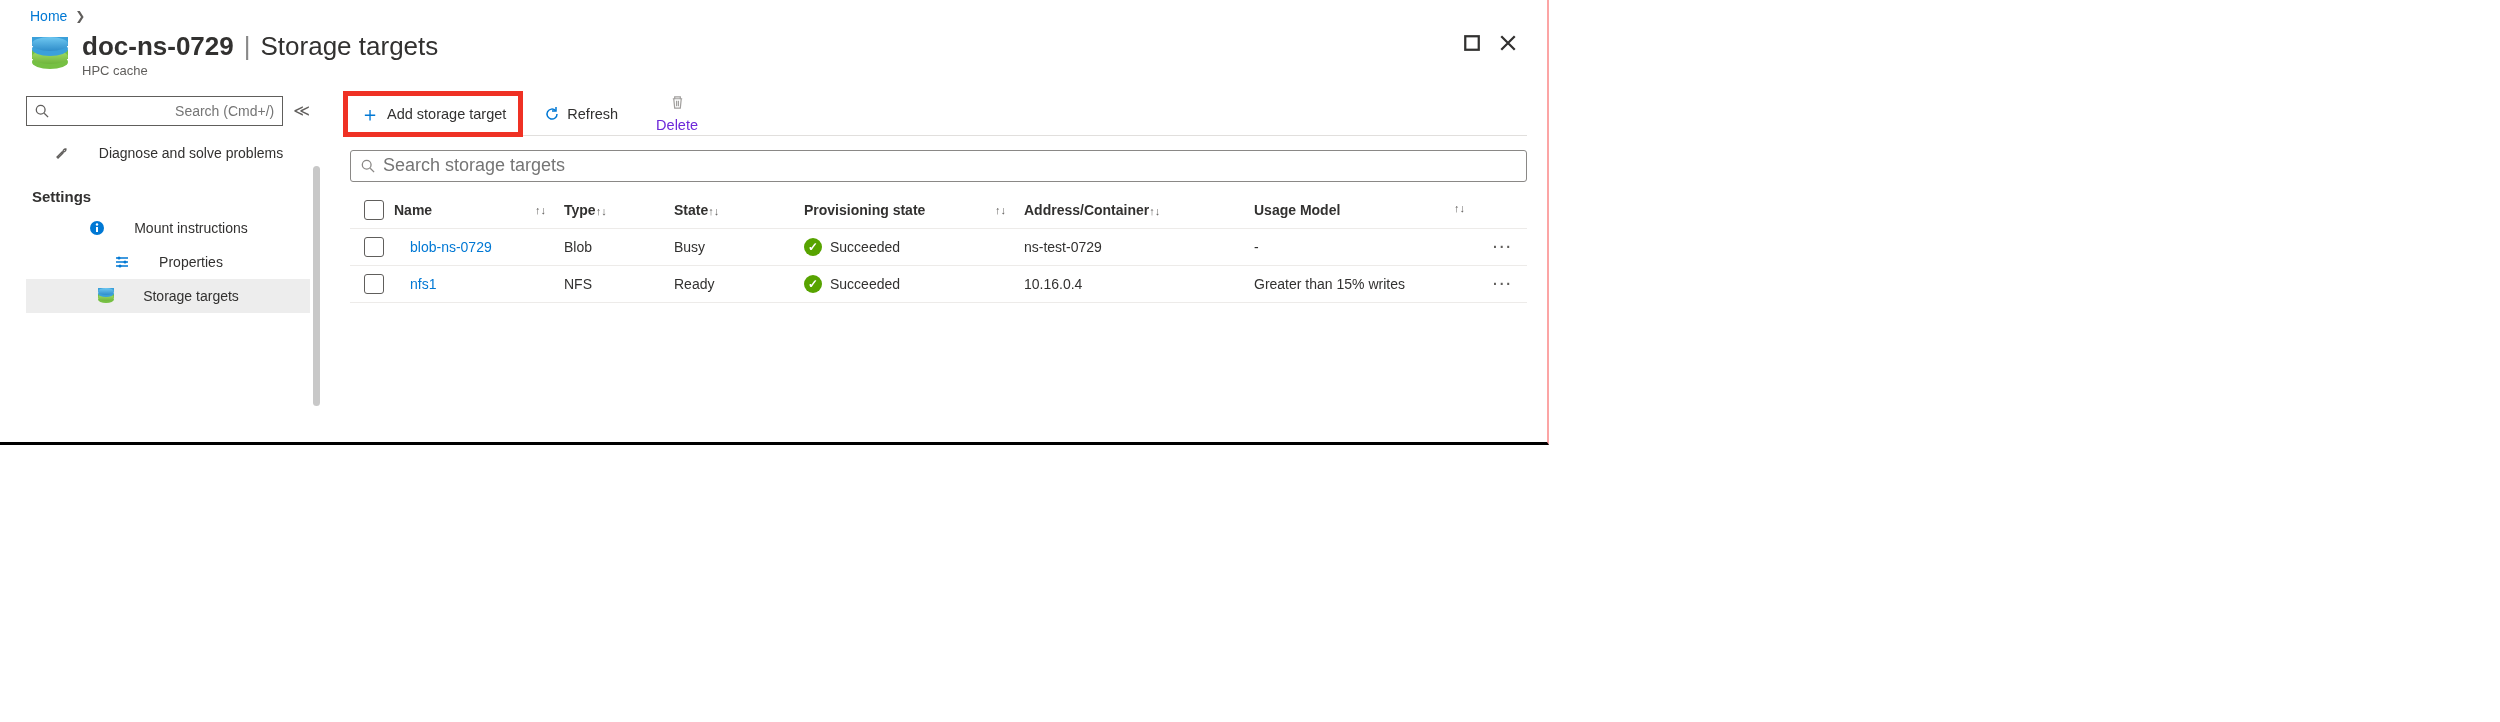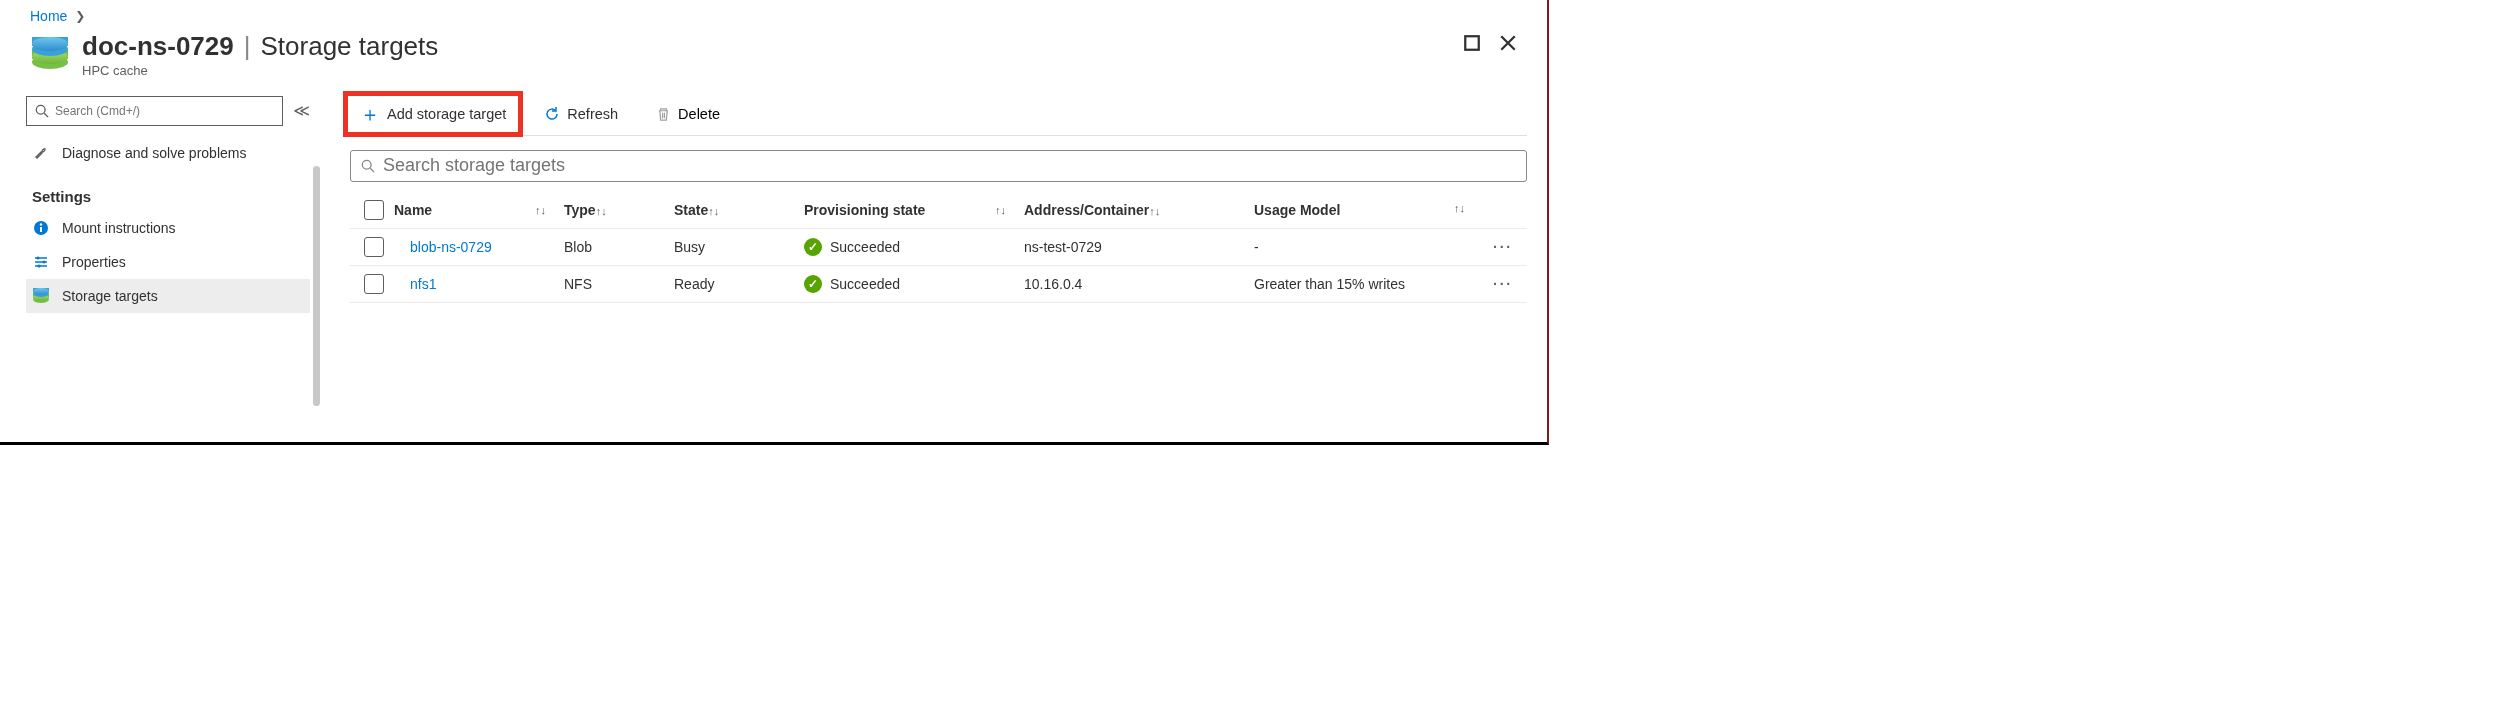--- a/index.html
+++ b/index.html
@@ -6,21 +6,21 @@
   body {
     font-family: "Segoe UI", -apple-system, sans-serif;
     font-size: 14px;
     color: #323130;
     background: #fff;
   }
   .frame {
     width: 1549px;
     height: 445px;
     border-bottom: 3px solid #000;
-    border-right: 2px solid #7f1d1d;
+    border-right: 2px solid #fca5a5;
     position: relative;
     overflow: hidden;
   }
 
   
   .breadcrumb {
     display: flex;
     align-items: center;
     padding: 8px 30px 4px;
     font-size: 14px;
@@ -91,37 +91,39 @@
   .search-box {
     flex: 1;
     display: flex;
     align-items: center;
     border: 1px solid #605e5c;
     height: 30px;
     padding: 0 8px;
     gap: 6px;
   }
   .search-box input {
-    border: none; outline: none; flex: 1; font-size: 12px;
+    border: none; outline: none; flex: 1; font-size: 14px;
     background: transparent;
+    text-align: right;
   }
   .collapse-chev {
     color: #605e5c;
     cursor: pointer;
     font-size: 16px;
   }
 
   .nav-item {
     display: flex;
     align-items: center;
-    gap: 12px;
+    gap: 28px;
     padding: 8px 6px;
     cursor: pointer;
     font-size: 14px;
     border-radius: 0;
+    justify-content: center;
   }
   .nav-item.selected {
     background: #ededed;
   }
   .nav-item .icon-slot { width: 18px; height: 18px; display:flex; align-items:center; justify-content:center; }
   .nav-section {
     font-weight: 600;
     padding: 18px 6px 6px;
     font-size: 15px;
   }
@@ -141,21 +143,21 @@
     padding-bottom: 2px;
   }
   .tool {
     display: flex;
     align-items: center;
     gap: 7px;
     padding: 6px 10px;
     cursor: pointer;
     font-size: 14.5px;
   }
-  .tool.disabled { color: #000000; cursor: default; }
+  .tool.disabled { color: #6d28d9; cursor: default; flex-direction: column; }
   .tool.highlight {
     outline: 5px solid #ef3124;
     outline-offset: 2px;
   }
   .tool .plus { color: #0078d4; font-size: 20px; font-weight: 300; line-height: 1; }
 
   .filter-box {
     margin-top: 14px;
     display: flex;
     align-items: center;

